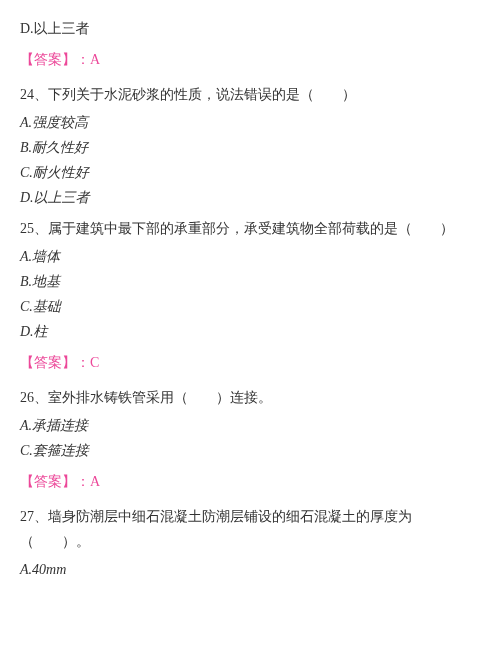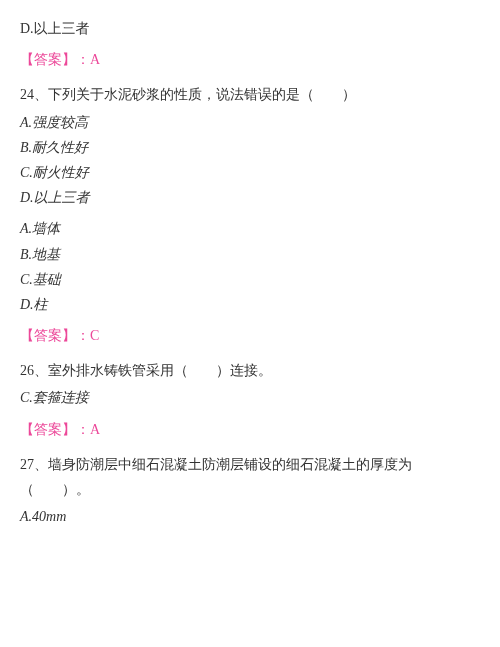--- a/index.html
+++ b/index.html
@@ -50,32 +50,34 @@
   <div class="content-block">
     <div class="question-text">24、下列关于水泥砂浆的性质，说法错误的是（　　）</div>
     <span class="option">A.强度较高</span>
     <span class="option">B.耐久性好</span>
     <span class="option">C.耐火性好</span>
     <span class="option">D.以上三者</span>
   </div>
 
 
   <div class="content-block">
+    <div class="question-text">25、属于建筑中最下部的承重部分，承受建筑物全部荷载的是（　　）</div>
     <span class="option">A.墙体</span>
     <span class="option">B.地基</span>
     <span class="option">C.基础</span>
     <span class="option">D.柱</span>
   </div>
 
   <div class="answer-block">
     <span>【答案】：C</span>
   </div>
 
   <div class="content-block">
     <div class="question-text">26、室外排水铸铁管采用（　　）连接。</div>
+    <span class="option">A.承插连接</span>
     <span class="option">C.套箍连接</span>
   </div>
 
   <div class="answer-block">
     <span>【答案】：A</span>
   </div>
 
   <div class="content-block">
     <div class="question-text">27、墙身防潮层中细石混凝土防潮层铺设的细石混凝土的厚度为（　　）。</div>
     <span class="option">A.40mm</span>

